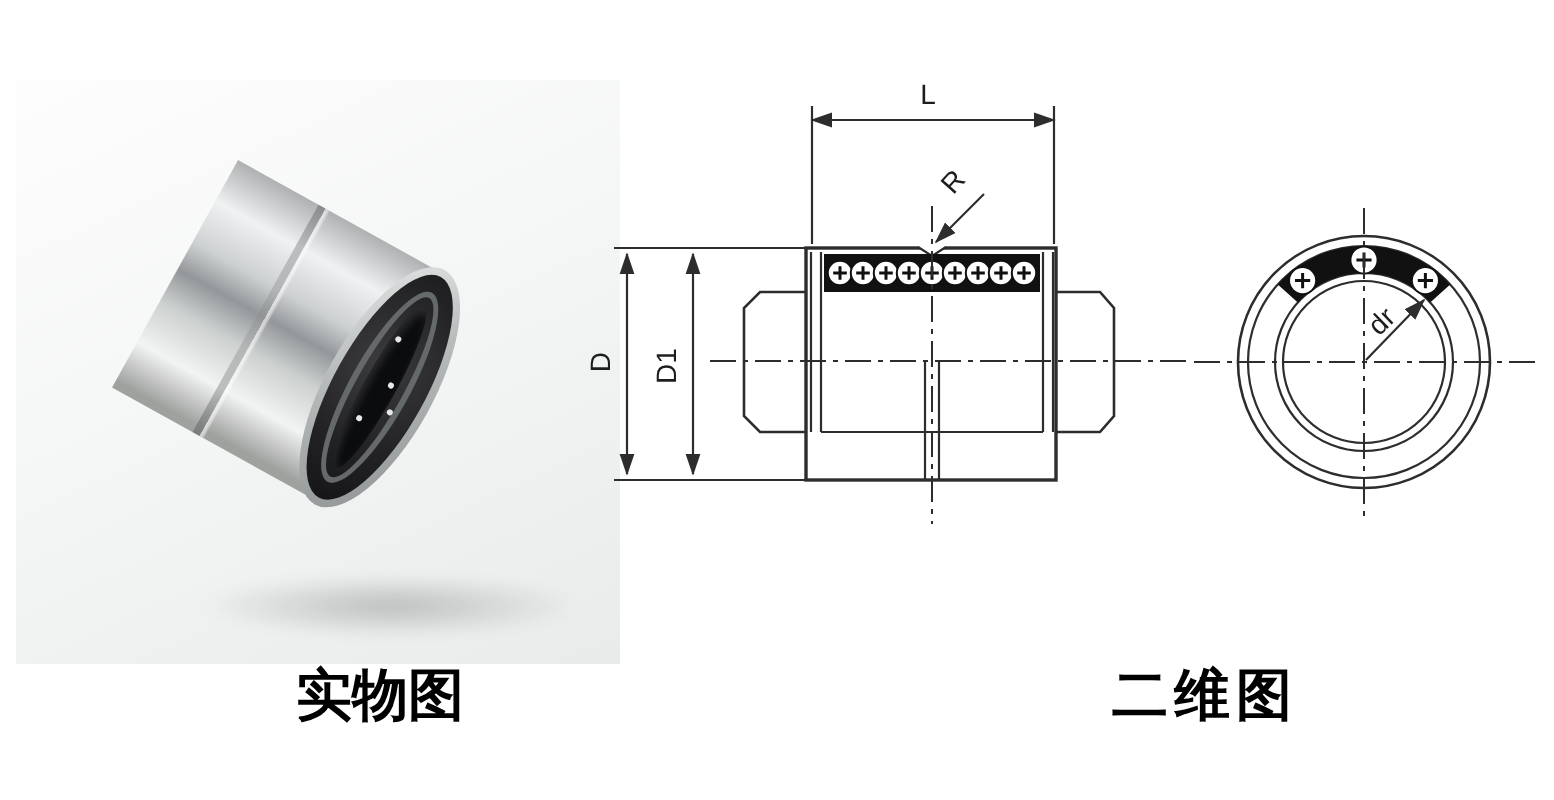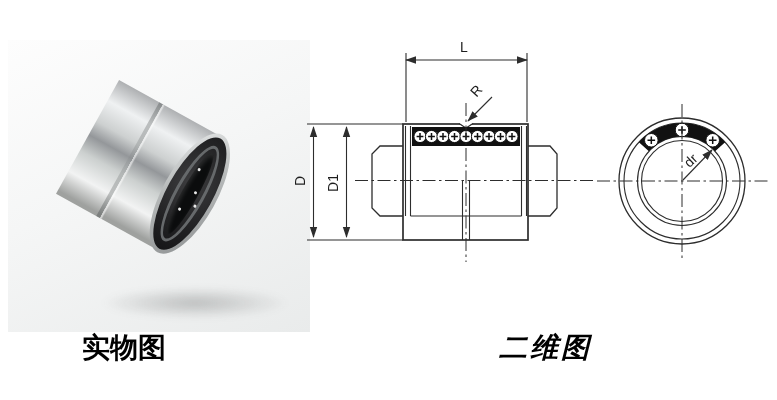--- a/index.html
+++ b/index.html
@@ -27,23 +27,23 @@
   .face-dark { position:absolute; left:4px; top:4px; right:4px; bottom:4px; border-radius:50%;
     background:radial-gradient(circle at 40% 42%,#3c3c3e 0%,#232325 55%,#141416 100%); }
   .face-ring { position:absolute; left:12px; top:13px; right:12px; bottom:13px; border-radius:50%;
     border:3px solid #66696b; }
   .face-bore { position:absolute; left:19px; top:21px; right:19px; bottom:21px; border-radius:50%;
     background:#0b0c0d; box-shadow:inset 2px 2px 5px rgba(255,255,255,.14); }
   .glint { position:absolute; width:3px; height:3px; border-radius:50%; background:#e8e8e8; }
   .bearing-shadow { position:absolute; left:52px; top:222px; width:190px; height:32px; border-radius:50%;
     background:radial-gradient(ellipse,rgba(55,57,57,.26),rgba(55,57,57,0) 70%); filter:blur(3px); }
   
-  .caption { position:absolute; top:329px; font-weight:700; font-size:28px; color:#000; text-align:left; }
+  .caption { position:absolute; top:329px; font-weight:700; font-size:28px; color:#000; text-align:right; }
   .caption.left  { left:82px;  width:150px; }
-  .caption.right { left:499px; width:150px; letter-spacing:3px;font-style:italic; }
+  .caption.right { left:499px; width:150px; letter-spacing:3px; }
   
   #drawing { position:absolute; left:0; top:0; }
   .ln   { stroke:#2d2d2d; stroke-width:1.3; fill:none; }
   .thin { stroke:#2d2d2d; stroke-width:1.1; fill:none; }
   .body { stroke:#2d2d2d; stroke-width:1.7; fill:#ffffff; }
   .cl   { stroke:#2d2d2d; stroke-width:1; fill:none; stroke-dasharray:13 3.5 2.5 3.5; }
   .dim  { stroke:#2d2d2d; stroke-width:1.1; fill:none; }
   text.dimlbl { font-family:"Liberation Sans",sans-serif; font-size:14px; fill:#1d1d1d; }
 </style>
 </head>

